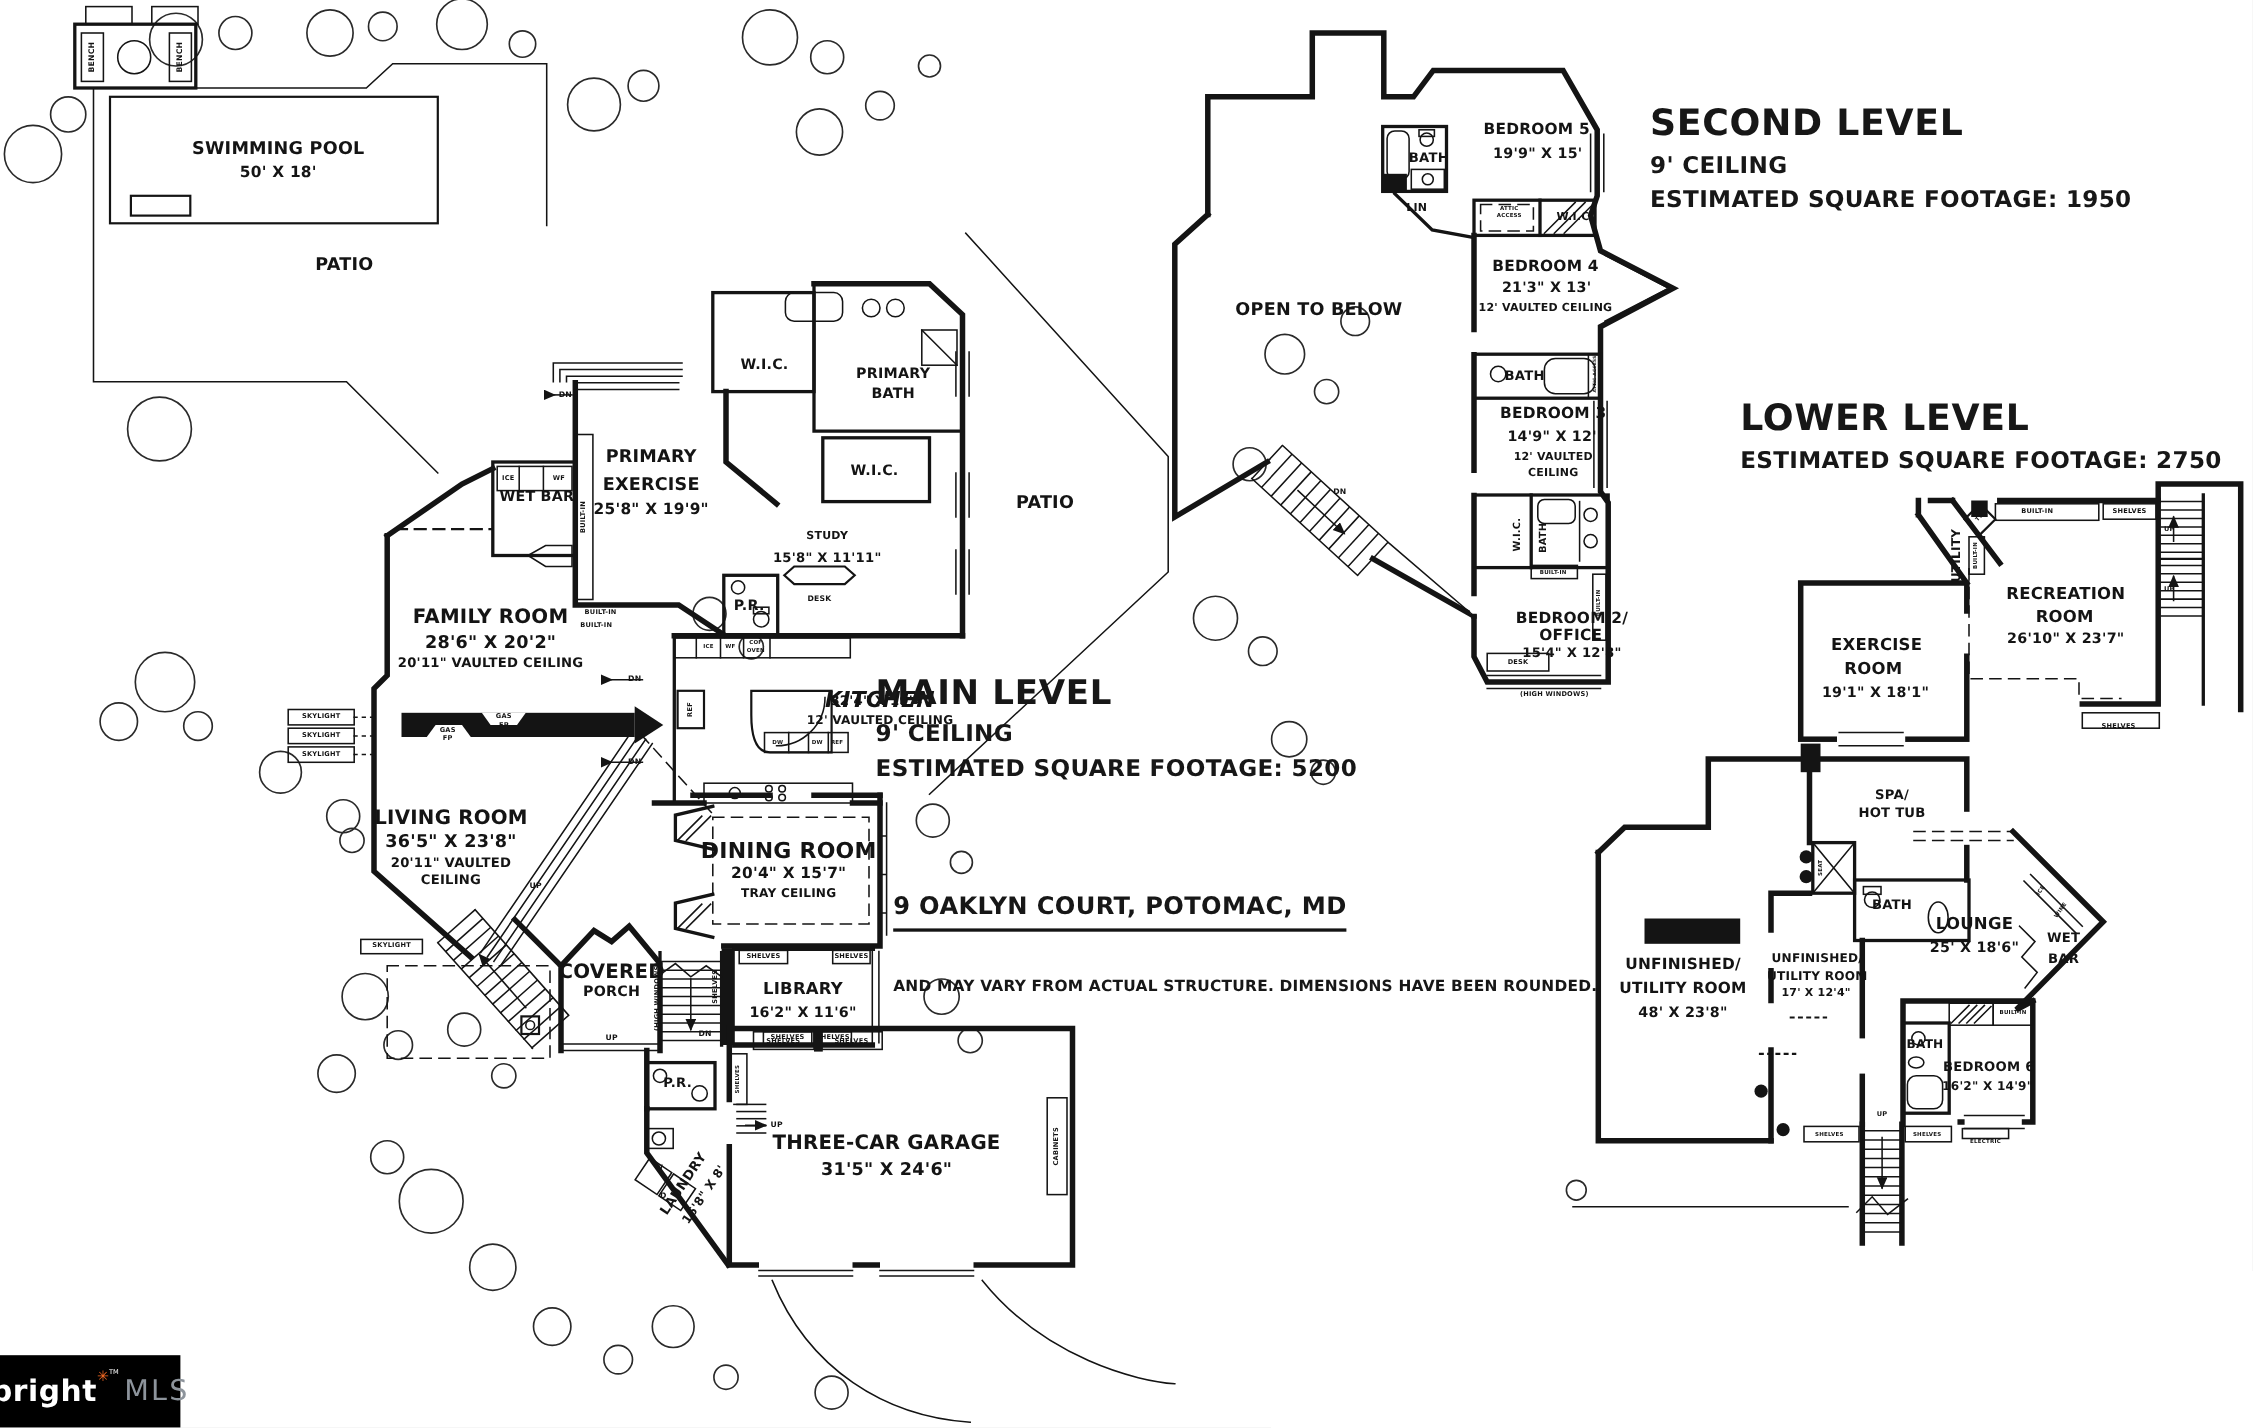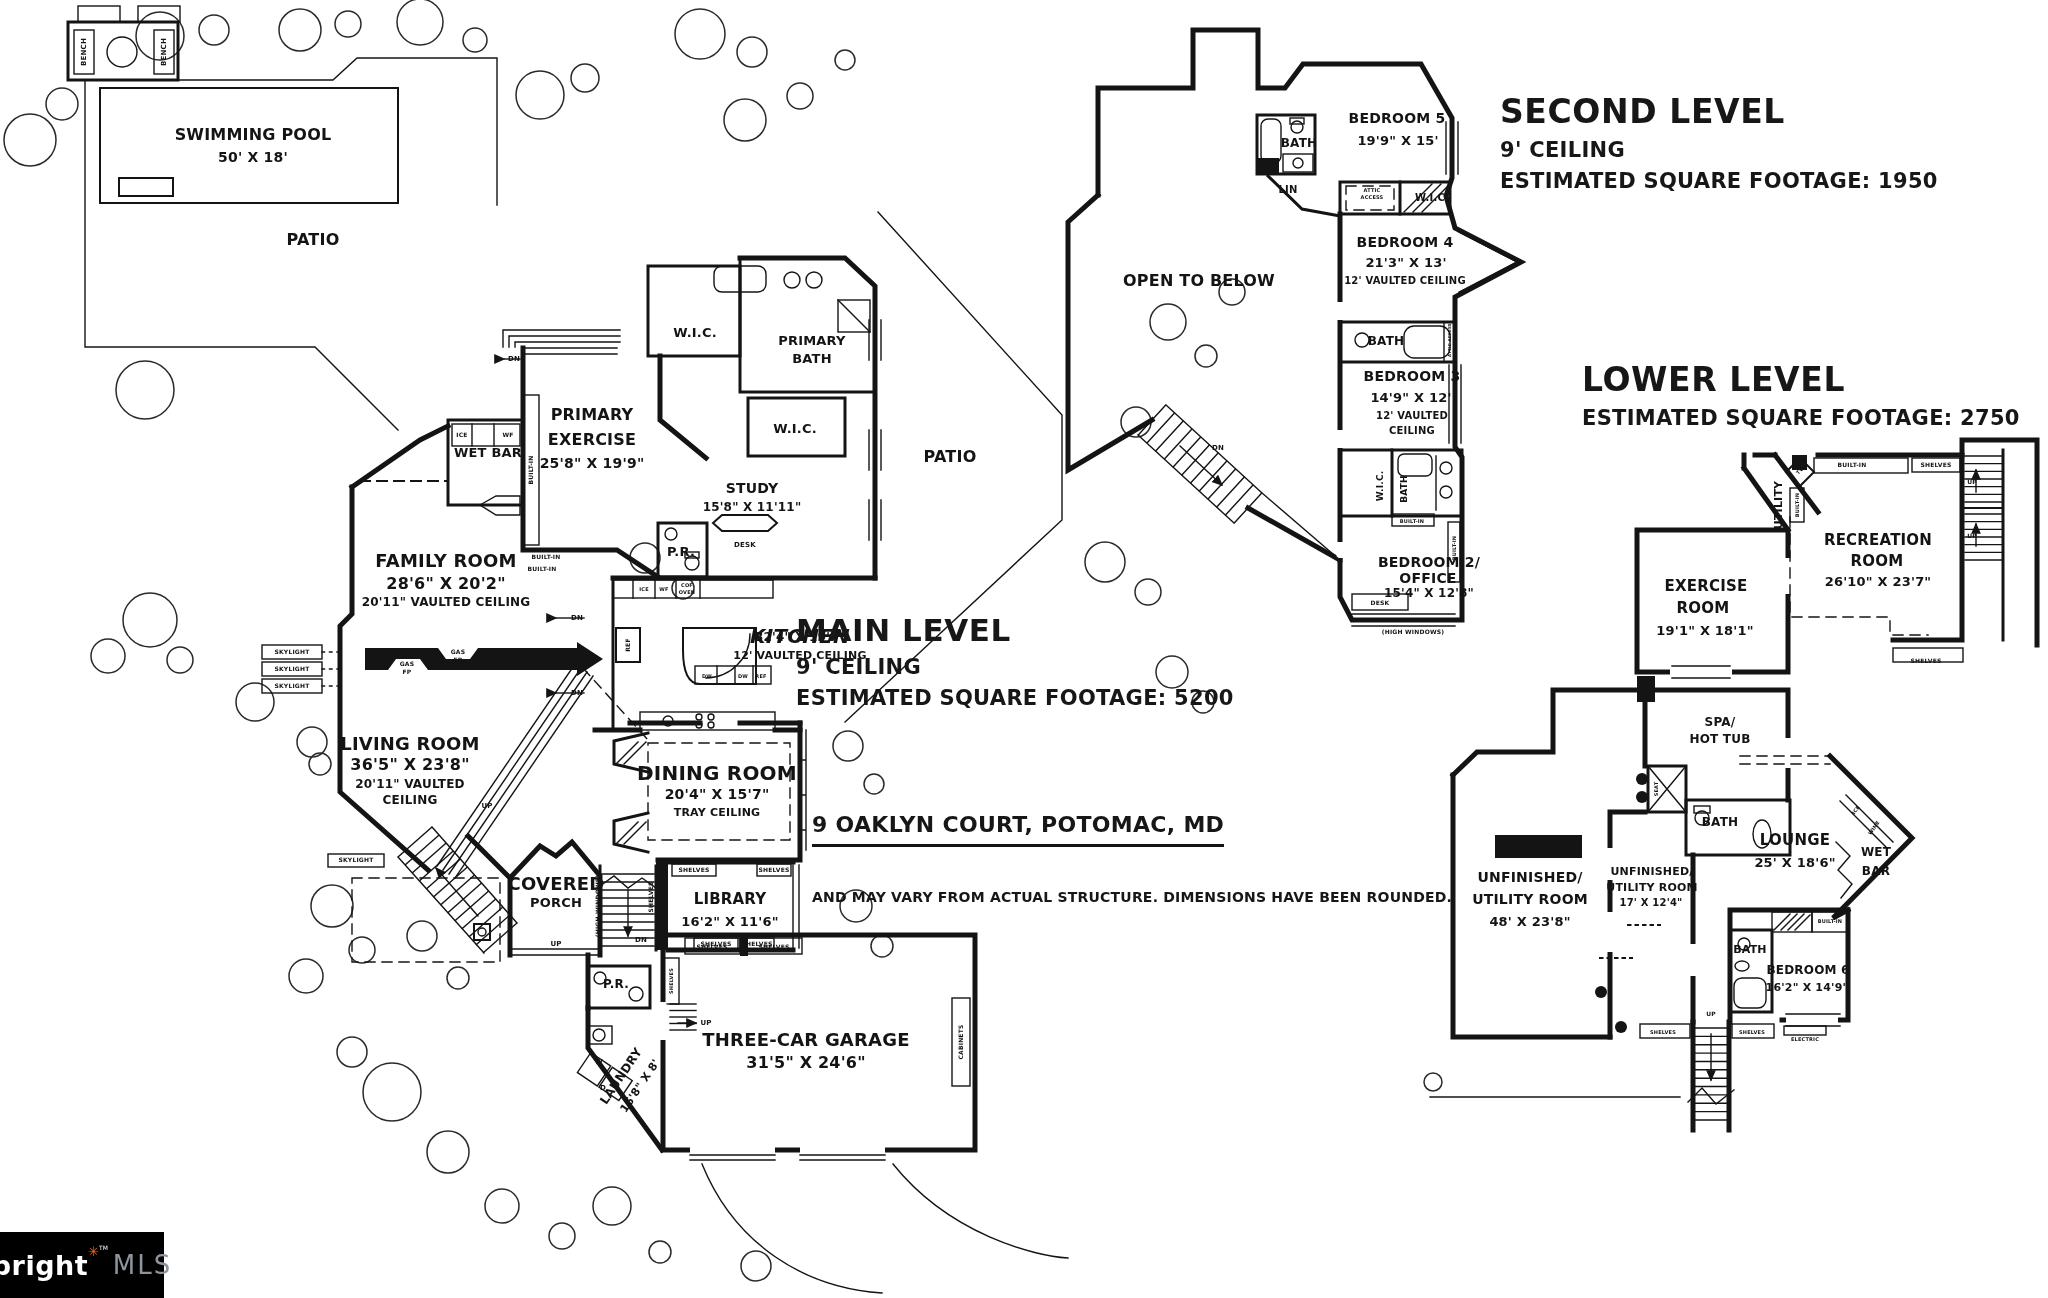--- a/index.html
+++ b/index.html
@@ -461,21 +461,21 @@
       <div class="lbl" style="left: 592px; top: 415px; font-size: 16px; transform: translate(-50%, -50%) rotate(0deg);">PRIMARY</div>
       <div class="lbl" style="left: 592px; top: 440px; font-size: 16px; transform: translate(-50%, -50%) rotate(0deg);">EXERCISE</div>
       <div class="lbl" style="left: 592px; top: 463px; font-size: 14px; transform: translate(-50%, -50%) rotate(0deg);">25'8" X 19'9"</div>
       <div class="lbl" style="left: 531px; top: 470px; font-size: 6px; transform: translate(-50%, -50%) rotate(-90deg);">BUILT-IN</div>
       <div class="lbl" style="left: 546px; top: 557px; font-size: 6px; transform: translate(-50%, -50%) rotate(0deg);">BUILT-IN</div>
       <div class="lbl" style="left: 542px; top: 569px; font-size: 6px; transform: translate(-50%, -50%) rotate(0deg);">BUILT-IN</div>
       <div class="lbl" style="left: 695px; top: 332px; font-size: 13px; transform: translate(-50%, -50%) rotate(0deg);">W.I.C.</div>
       <div class="lbl" style="left: 812px; top: 340px; font-size: 13px; transform: translate(-50%, -50%) rotate(0deg);">PRIMARY</div>
       <div class="lbl" style="left: 812px; top: 358px; font-size: 13px; transform: translate(-50%, -50%) rotate(0deg);">BATH</div>
       <div class="lbl" style="left: 795px; top: 428px; font-size: 13px; transform: translate(-50%, -50%) rotate(0deg);">W.I.C.</div>
-      <div class="lbl" style="left: 752px; top: 488px; font-size: 14px; transform: translate(-50%, -50%) rotate(0deg);">STUDY</div>
+      <div class="lbl" style="left: 752px; top: 488px; font-size: 10px; transform: translate(-50%, -50%) rotate(0deg);">STUDY</div>
       <div class="lbl" style="left: 752px; top: 507px; font-size: 12px; transform: translate(-50%, -50%) rotate(0deg);">15'8" X 11'11"</div>
       <div class="lbl" style="left: 681px; top: 551px; font-size: 13px; transform: translate(-50%, -50%) rotate(0deg);">P.R.</div>
       <div class="lbl" style="left: 745px; top: 545px; font-size: 7px; transform: translate(-50%, -50%) rotate(0deg);">DESK</div>
       <div class="lbl" style="left: 292px; top: 652px; font-size: 6px; transform: translate(-50%, -50%) rotate(0deg);">SKYLIGHT</div>
       <div class="lbl" style="left: 292px; top: 669px; font-size: 6px; transform: translate(-50%, -50%) rotate(0deg);">SKYLIGHT</div>
       <div class="lbl" style="left: 292px; top: 686px; font-size: 6px; transform: translate(-50%, -50%) rotate(0deg);">SKYLIGHT</div>
       <div class="lbl" style="left: 356px; top: 860px; font-size: 6px; transform: translate(-50%, -50%) rotate(0deg);">SKYLIGHT</div>
       <div class="lbl" style="left: 446px; top: 561px; font-size: 18px; transform: translate(-50%, -50%) rotate(0deg);">FAMILY ROOM</div>
       <div class="lbl" style="left: 446px; top: 584px; font-size: 16px; transform: translate(-50%, -50%) rotate(0deg);">28'6" X 20'2"</div>
       <div class="lbl" style="left: 446px; top: 602px; font-size: 12px; transform: translate(-50%, -50%) rotate(0deg);">20'11" VAULTED CEILING</div>

